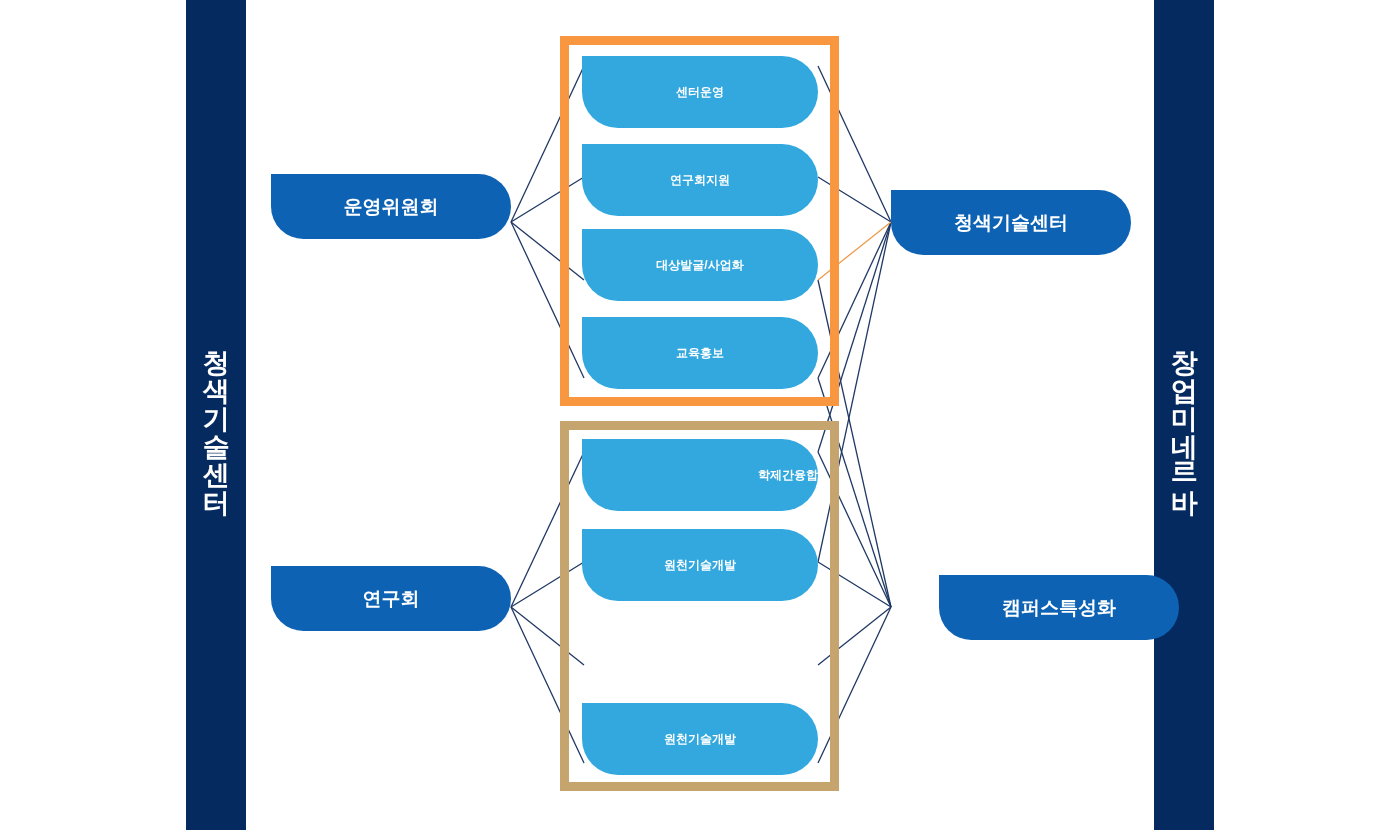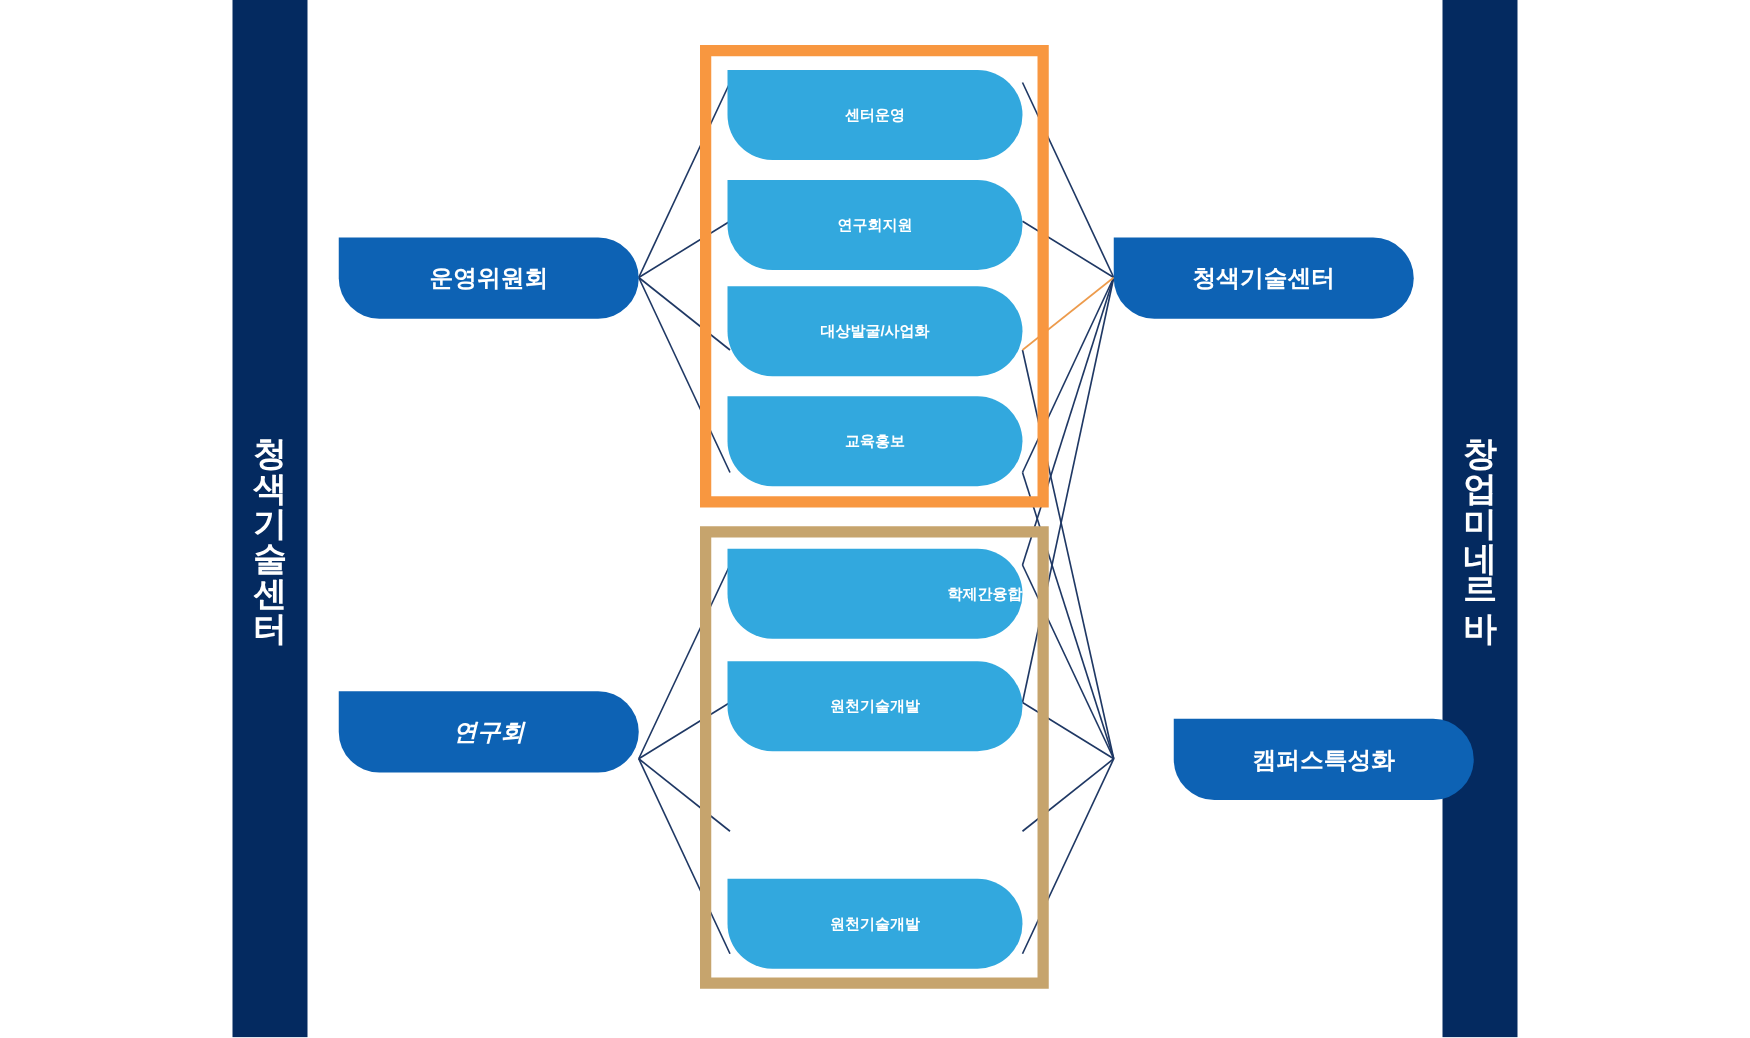--- a/index.html
+++ b/index.html
@@ -92,22 +92,22 @@
   .node-sub {
     background: #32A8DE;
     width: 236px;
     height: 72px;
     font-size: 12px;
     left: 582px;
     border-radius: 0 36px 36px 36px;
   }
 
   
-  #node-steering  { left: 271px; top: 190px; }
-  #node-research  { left: 271px; top: 553px; font-style: italic; }
+  #node-steering  { left: 271px; top: 174px; }
+  #node-research  { left: 271px; top: 566px; }
   #node-regional  { left: 891px; top: 190px; }
   #node-campus    { left: 939px; top: 575px; }
 
   
   #node-center-op   { top: 56px;  }
   #node-society-sup { top: 144px; }
   #node-target-biz  { top: 229px; align-items: center; }
   #node-edu-pr      { top: 317px; }
 
   

